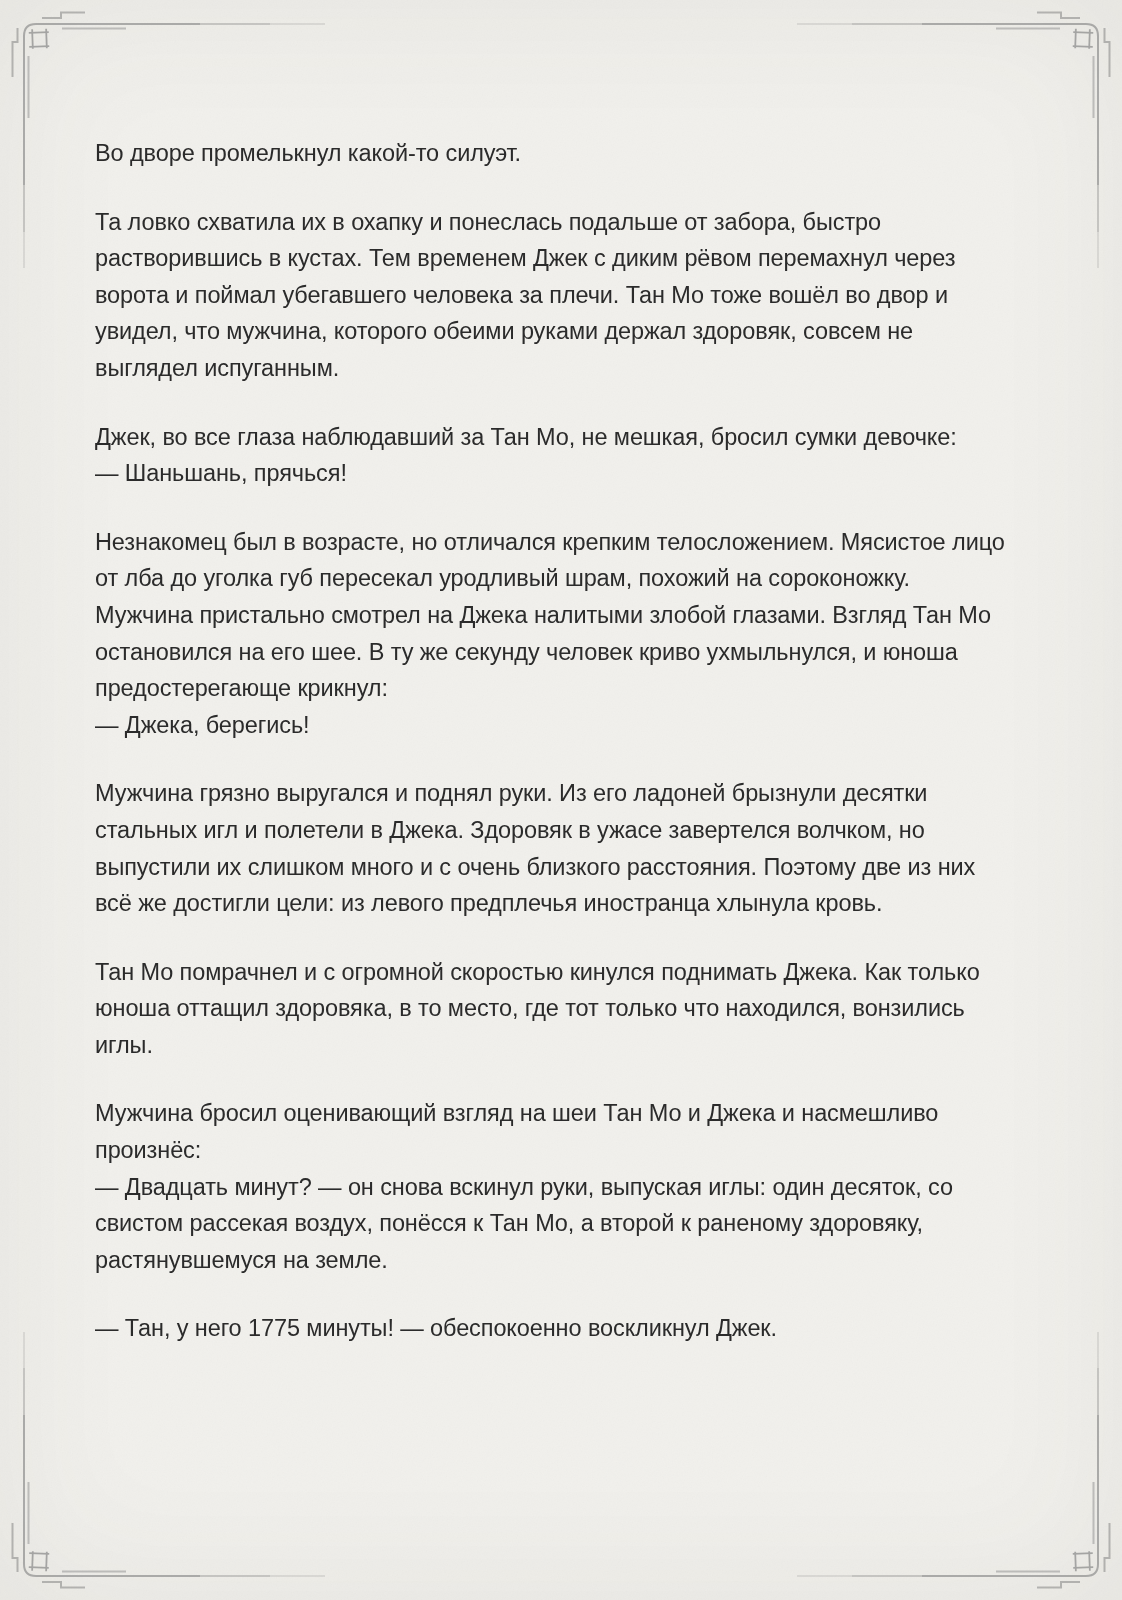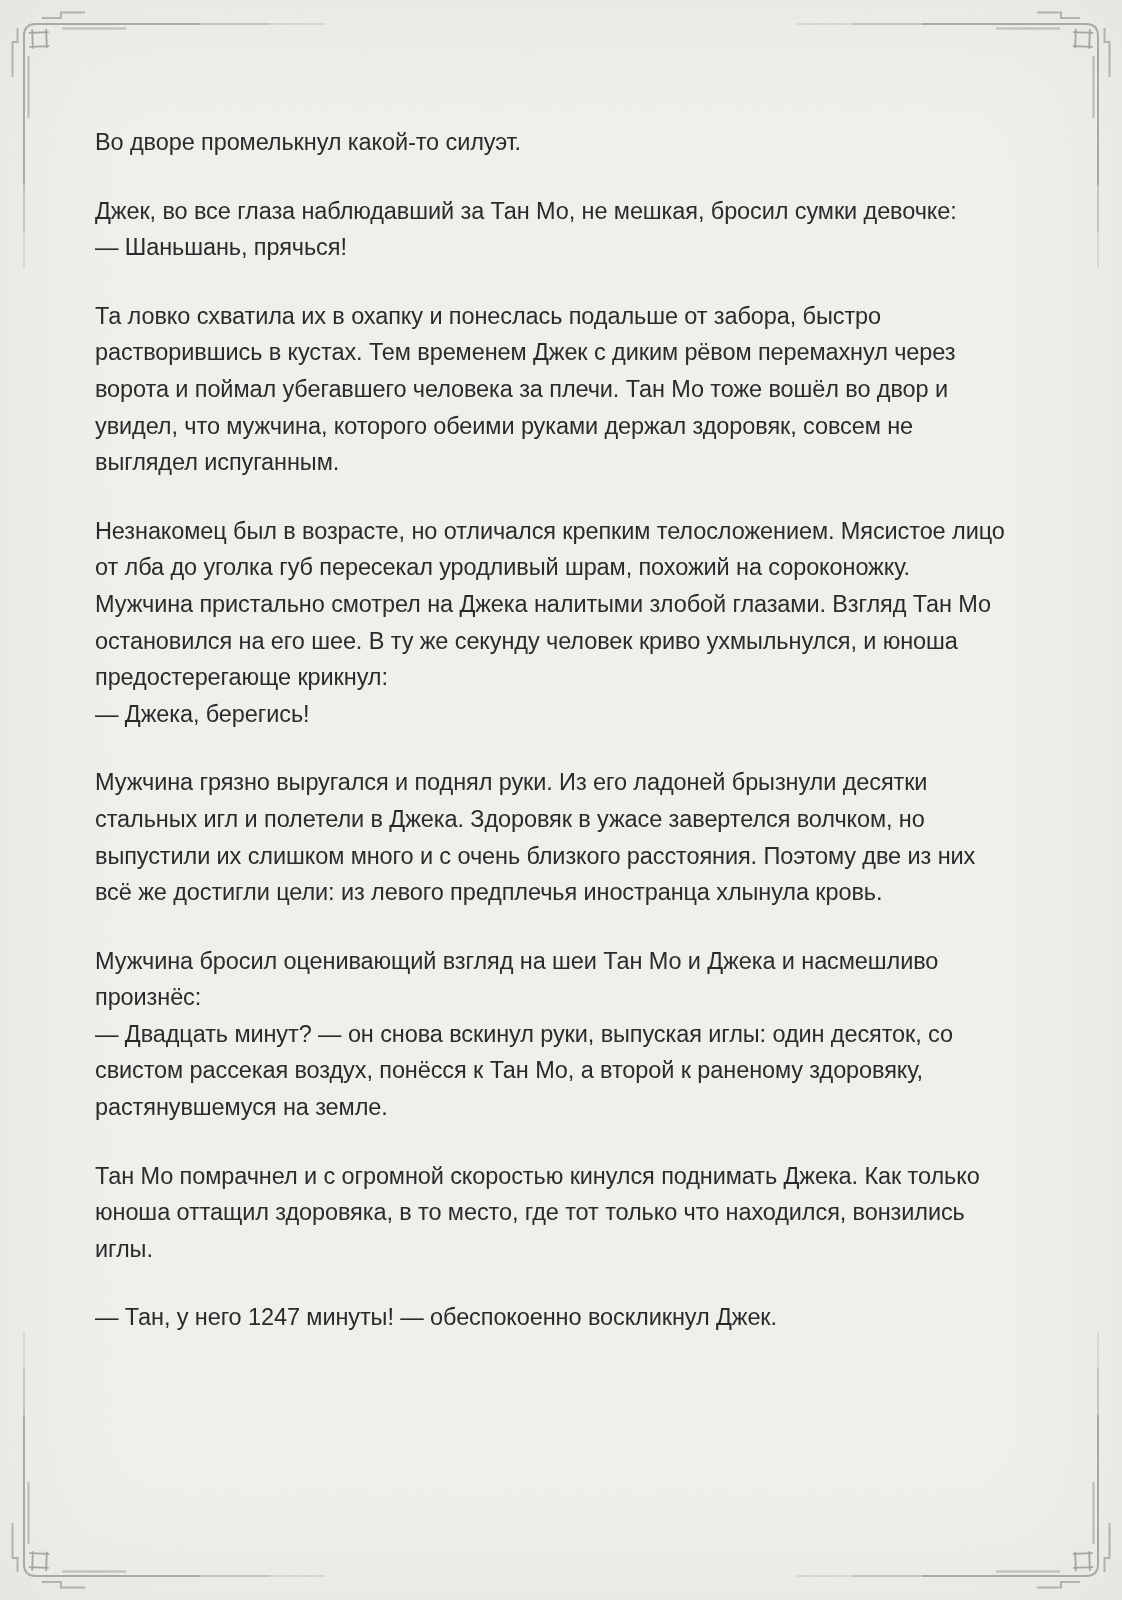--- a/index.html
+++ b/index.html
@@ -44,21 +44,21 @@
     font-size: 23.5px;
     line-height: 36.6px;
     letter-spacing: -0.1px;
     color: #2b2b2b;
     text-rendering: optimizeLegibility;
   }
   .para {
     margin: 32px 0 0 0;
   }
   .para:first-child {
-    margin-top: 4px;
+    margin-top: 15px;
   }
 </style>
 </head>
 <body style="background: rgb(241, 240, 236);">
 
 <div class="page">
 
   <svg class="noise-layer" width="1122" height="1600" viewBox="0 0 1122 1600" aria-hidden="true">
     <filter id="paperNoise">
       <feTurbulence type="fractalNoise" baseFrequency="0.8" numOctaves="2" stitchTiles="stitch"></feTurbulence>
@@ -93,23 +93,23 @@
       </g>
     </defs>
     <use href="#cornerOrnament"></use>
     <use href="#cornerOrnament" transform="translate(1122,0) scale(-1,1)"></use>
     <use href="#cornerOrnament" transform="translate(0,1600) scale(1,-1)"></use>
     <use href="#cornerOrnament" transform="translate(1122,1600) scale(-1,-1)"></use>
   </svg>
 
   <div class="text-content" style="color: rgb(43, 43, 43);">
       <p class="para"><span>Во дворе промелькнул какой-то силуэт.</span></p>
+      <p class="para"><span>Та ловко схватила их в охапку и понеслась подальше от забора, быстро растворившись в кустах. Тем временем Джек с диким рёвом перемахнул через ворота и поймал убегавшего человека за плечи. Тан Мо тоже вошёл во двор и увидел, что мужчина, которого обеими руками держал здоровяк, совсем не выглядел испуганным.</span></p>
       <p class="para"><span>Джек, во все глаза наблюдавший за Тан Мо, не мешкая, бросил сумки девочке:</span><br><span>— Шаньшань, прячься!</span></p>
-      <p class="para"><span>Та ловко схватила их в охапку и понеслась подальше от забора, быстро растворившись в кустах. Тем временем Джек с диким рёвом перемахнул через ворота и поймал убегавшего человека за плечи. Тан Мо тоже вошёл во двор и увидел, что мужчина, которого обеими руками держал здоровяк, совсем не выглядел испуганным.</span></p>
       <p class="para"><span>Незнакомец был в возрасте, но отличался крепким телосложением. Мясистое лицо от лба до уголка губ пересекал уродливый шрам, похожий на сороконожку. Мужчина пристально смотрел на Джека налитыми злобой глазами. Взгляд Тан Мо остановился на его шее. В ту же секунду человек криво ухмыльнулся, и юноша предостерегающе крикнул:</span><br><span>— Джека, берегись!</span></p>
       <p class="para"><span>Мужчина грязно выругался и поднял руки. Из его ладоней брызнули десятки стальных игл и полетели в Джека. Здоровяк в ужасе завертелся волчком, но выпустили их слишком много и с очень близкого расстояния. Поэтому две из них всё же достигли цели: из левого предплечья иностранца хлынула кровь.</span></p>
+      <p class="para"><span>Тан Мо помрачнел и с огромной скоростью кинулся поднимать Джека. Как только юноша оттащил здоровяка, в то место, где тот только что находился, вонзились иглы.</span></p>
       <p class="para"><span>Мужчина бросил оценивающий взгляд на шеи Тан Мо и Джека и насмешливо произнёс:</span><br><span>— Двадцать минут? — он снова вскинул руки, выпуская иглы: один десяток, со свистом рассекая воздух, понёсся к Тан Мо, а второй к раненому здоровяку, растянувшемуся на земле.</span></p>
-      <p class="para"><span>Тан Мо помрачнел и с огромной скоростью кинулся поднимать Джека. Как только юноша оттащил здоровяка, в то место, где тот только что находился, вонзились иглы.</span></p>
-      <p class="para"><span>— Тан, у него 1247 минуты! — обеспокоенно воскликнул Джек.</span></p>
+      <p class="para"><span>— Тан, у него 1775 минуты! — обеспокоенно воскликнул Джек.</span></p>
     </div>
 
   <div class="vignette"></div>
 </div>
 
 </body></html>

